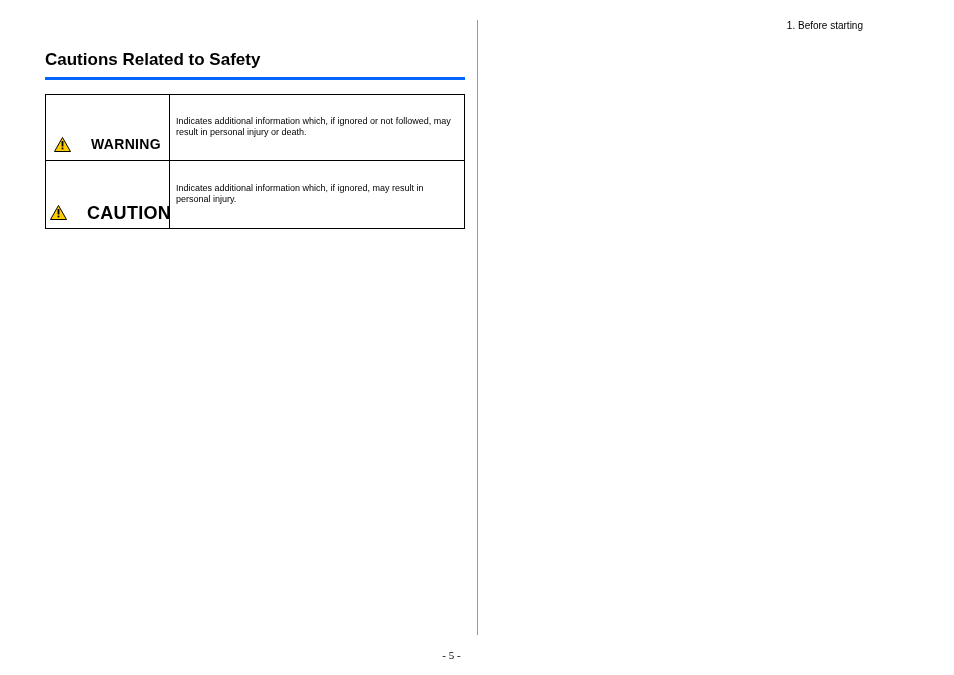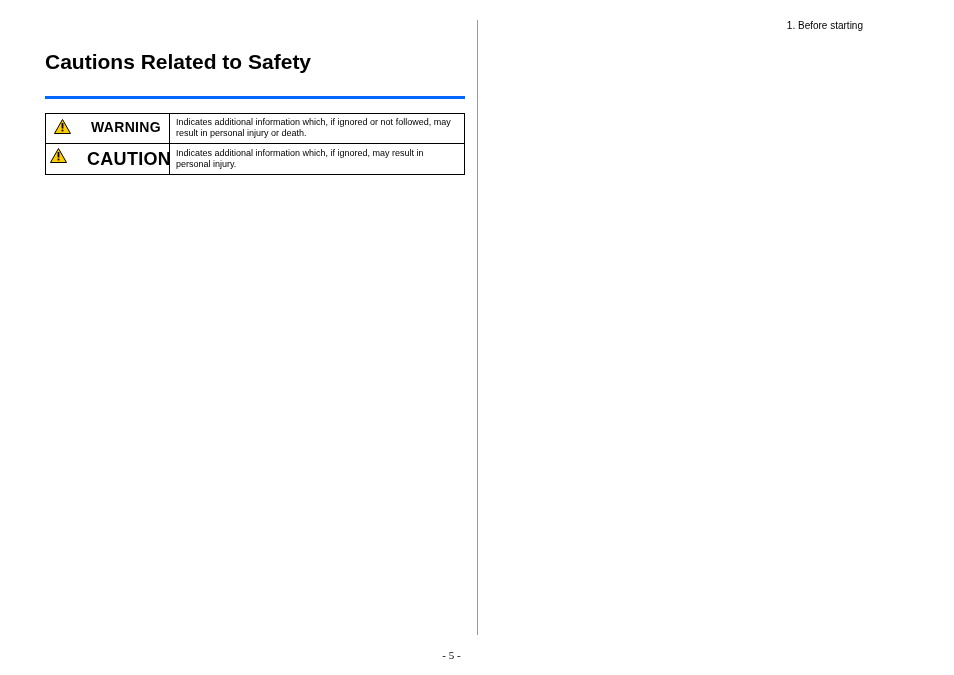--- a/index.html
+++ b/index.html
@@ -22,23 +22,23 @@
     font-size: 10px;
     color: #000;
   }
   .content {
     position: absolute;
     top: 50px;
     left: 45px;
     width: 420px; 
   }
   .title {
-    font-size: 21px;
+    font-size: 17px;
     font-weight: bold;
-    padding-bottom: 22px;
+    padding-bottom: 7px;
   }
   .title-rule {
     height: 3px;
     background: #0066ff;
     width: 100%;
     margin-bottom: 14px;
   }
   
   .center-divider {
     position: absolute;
@@ -60,25 +60,26 @@
     font-size: 9px;
     line-height: 1.25;
   }
   table.safety td.label-cell {
     width: 115px;
     text-align: center;
     padding: 4px 4px;
   }
   .alert-label {
     display: inline-flex;
-    align-items: flex-start;
+    align-items: center;
     gap: 20px;
     font-weight: 900;
     font-family: Arial, Helvetica, sans-serif;
     letter-spacing: 0.3px;
+    margin-top: 37px;
   }
   .alert-label.warning { font-size: 14px; }
   .alert-label.caution { font-size: 18px; }
   .tri-icon { display: inline-block; line-height: 0; }
   .page-number {
     position: absolute;
     bottom: 14px;
     left: 0;
     right: 0;
     text-align: center;

